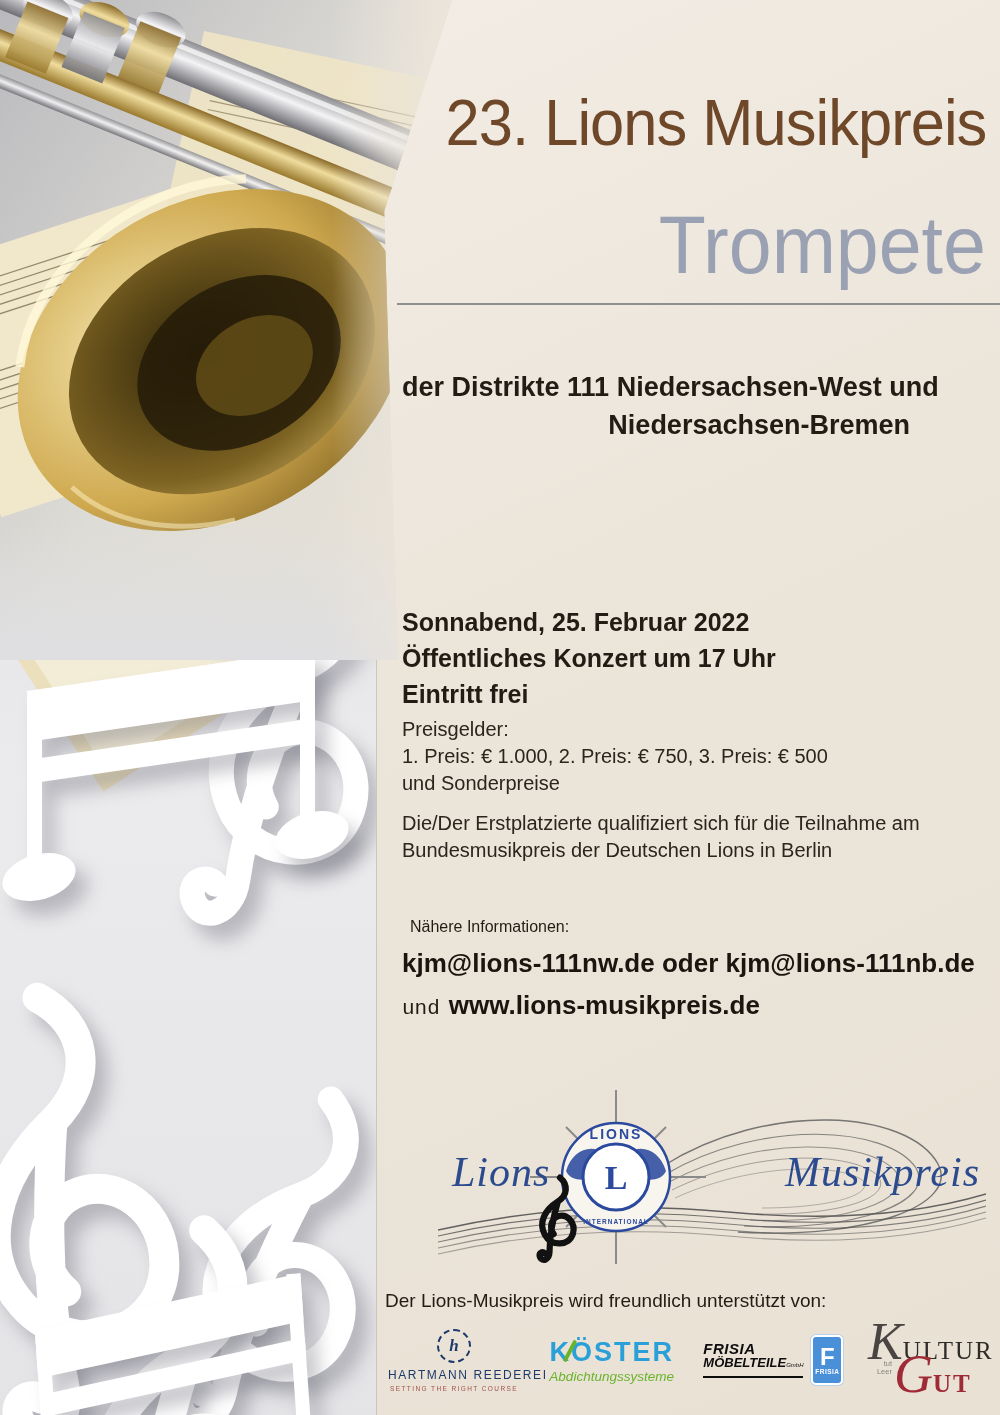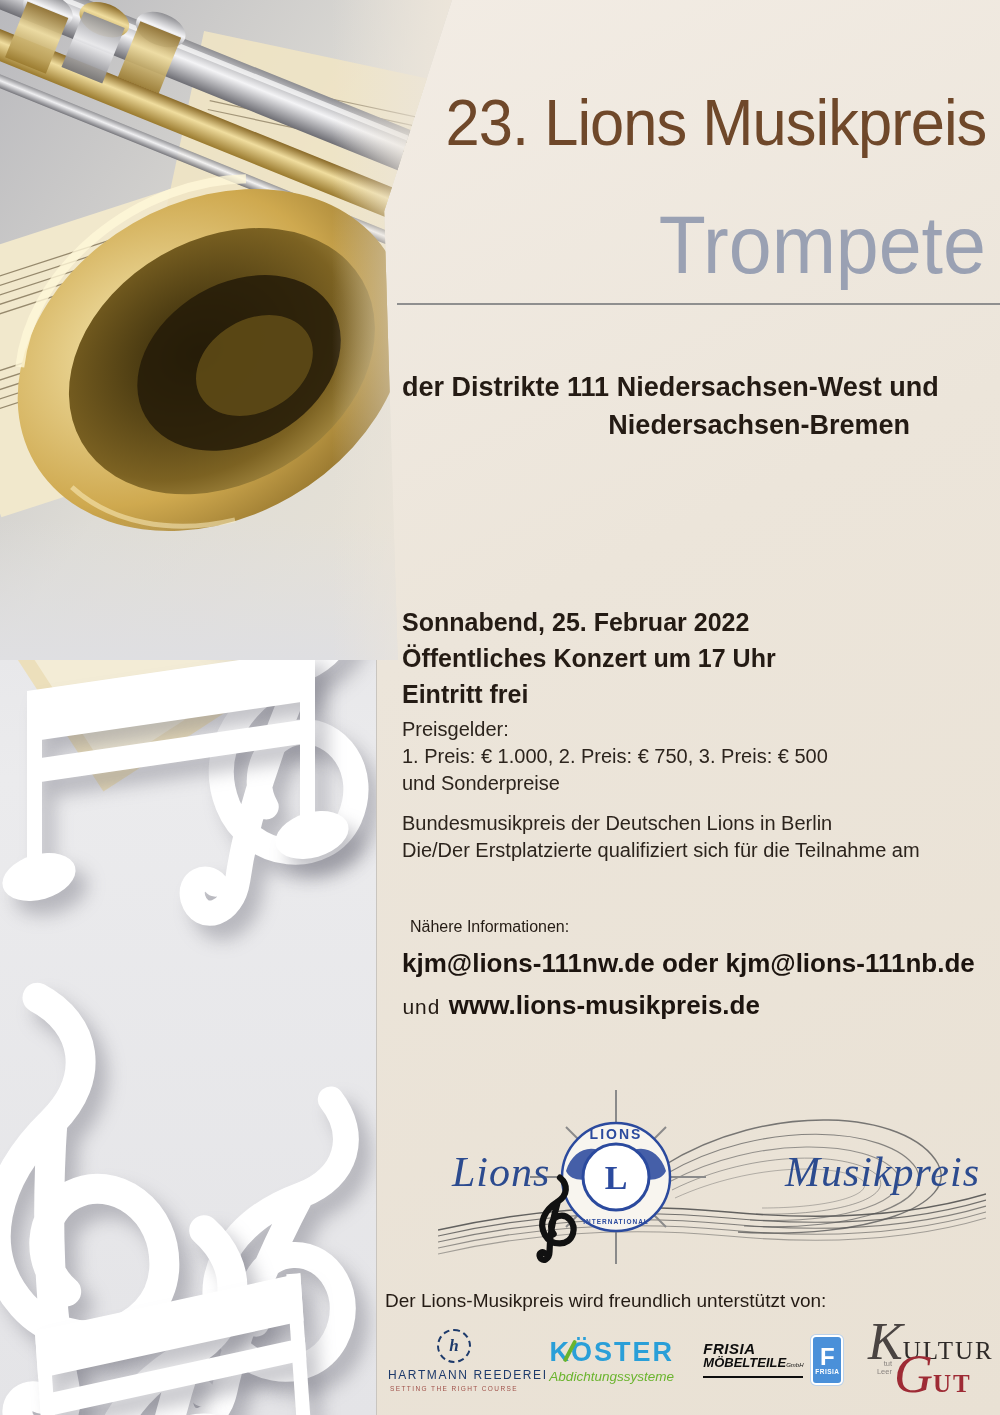--- a/index.html
+++ b/index.html
@@ -257,22 +257,22 @@
       <div>Eintritt frei</div>
     </div>
 
     <div class="prizes">
       <div>Preisgelder:</div>
       <div>1. Preis: € 1.000, 2. Preis: € 750, 3. Preis: € 500</div>
       <div>und Sonderpreise</div>
     </div>
 
     <div class="qualify">
+      <div>Die/Der Erstplatzierte qualifiziert sich für die Teilnahme am</div>
       <div>Bundesmusikpreis der Deutschen Lions in Berlin</div>
-      <div>Die/Der Erstplatzierte qualifiziert sich für die Teilnahme am</div>
     </div>
 
     <div class="info-label">Nähere Informationen:</div>
     <div class="emails">kjm@lions-111nw.de oder kjm@lions-111nb.de</div>
     <div class="site-line">
       <span class="pre">und</span>
       <span class="url">www.lions-musikpreis.de</span>
     </div>
 
     <div class="banner">

